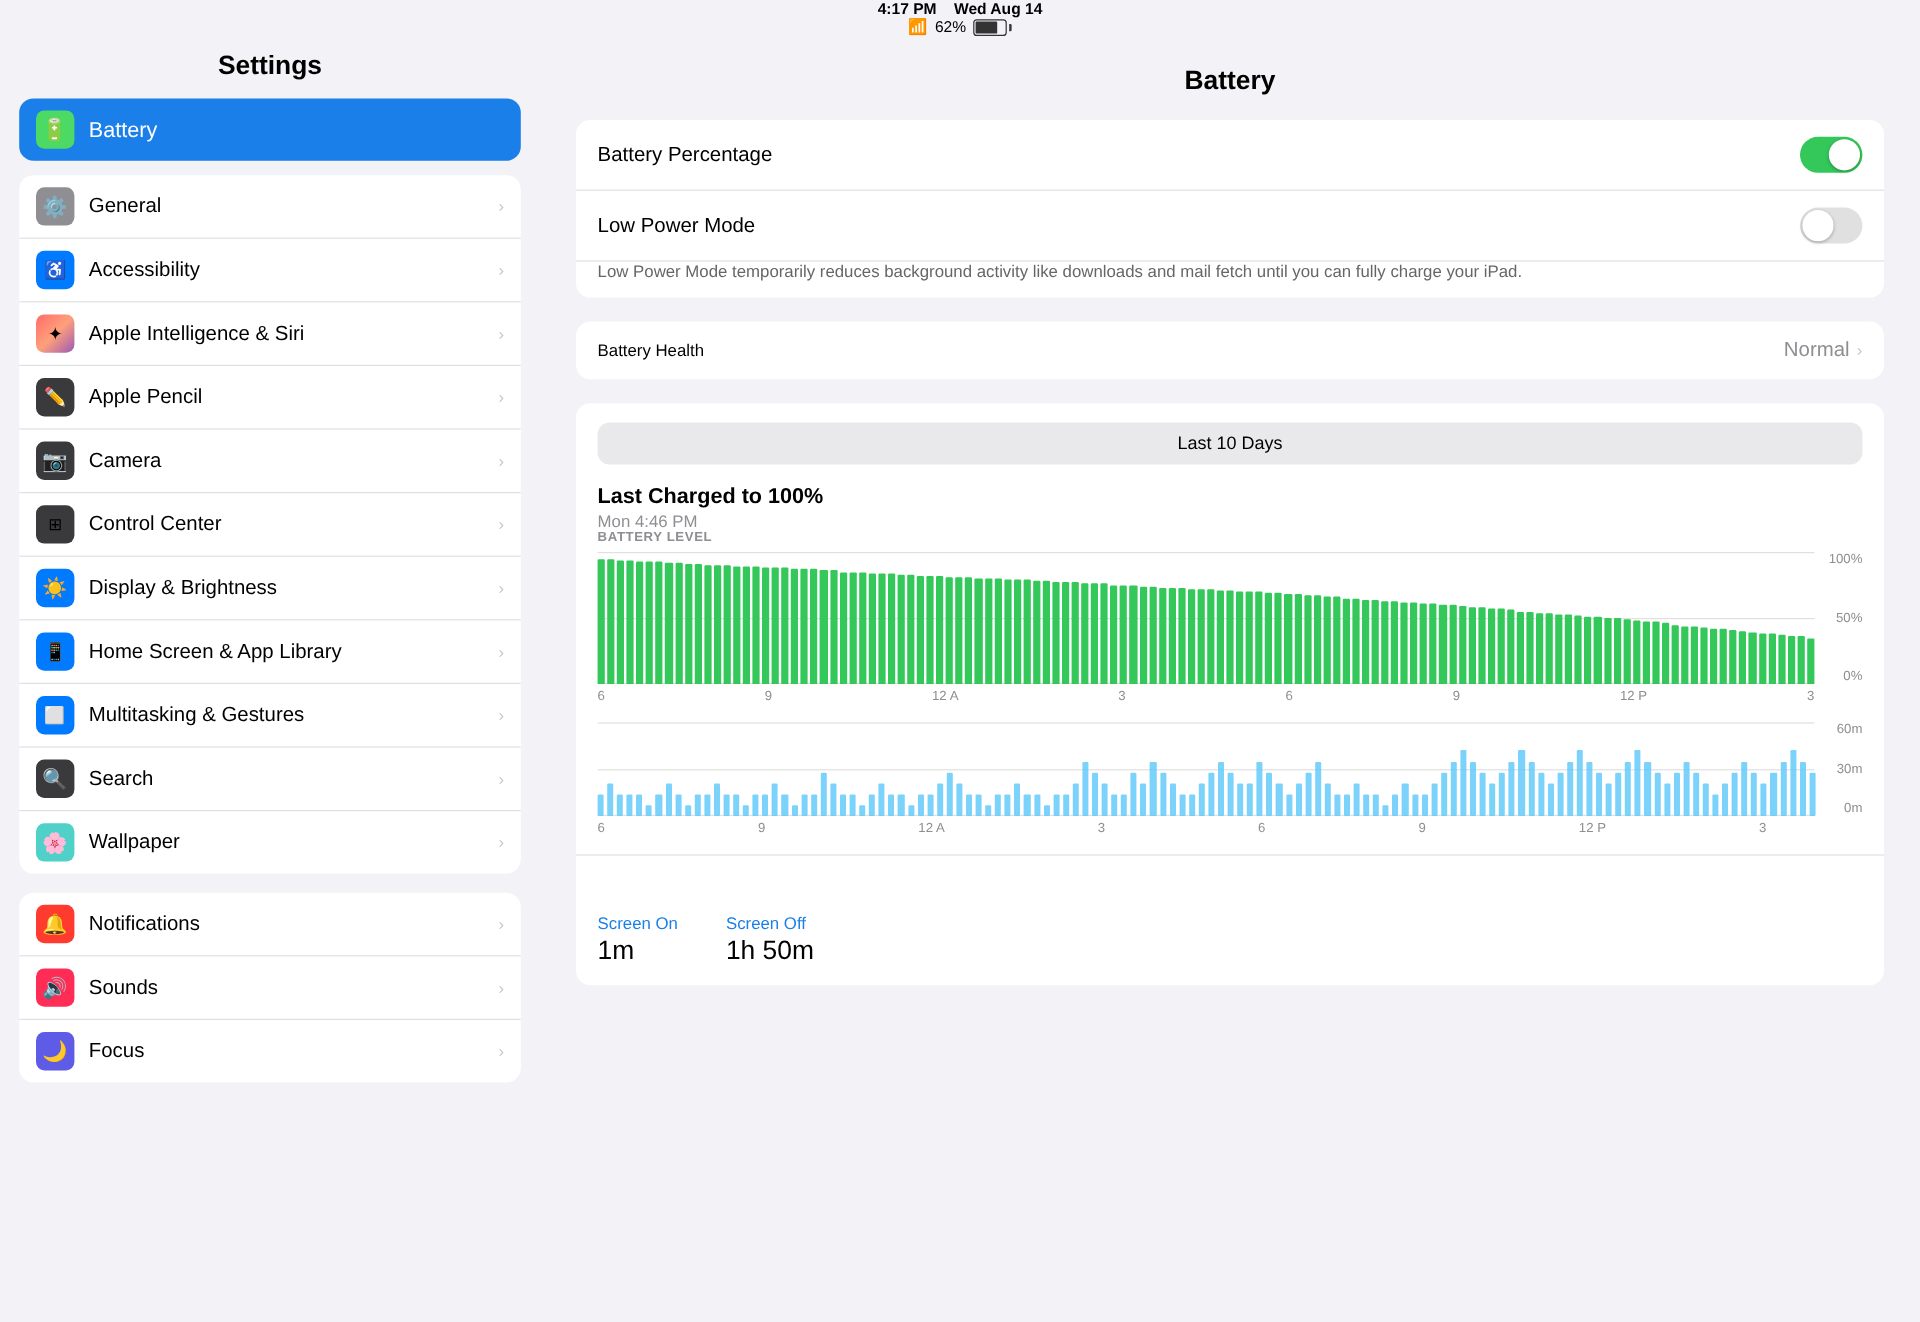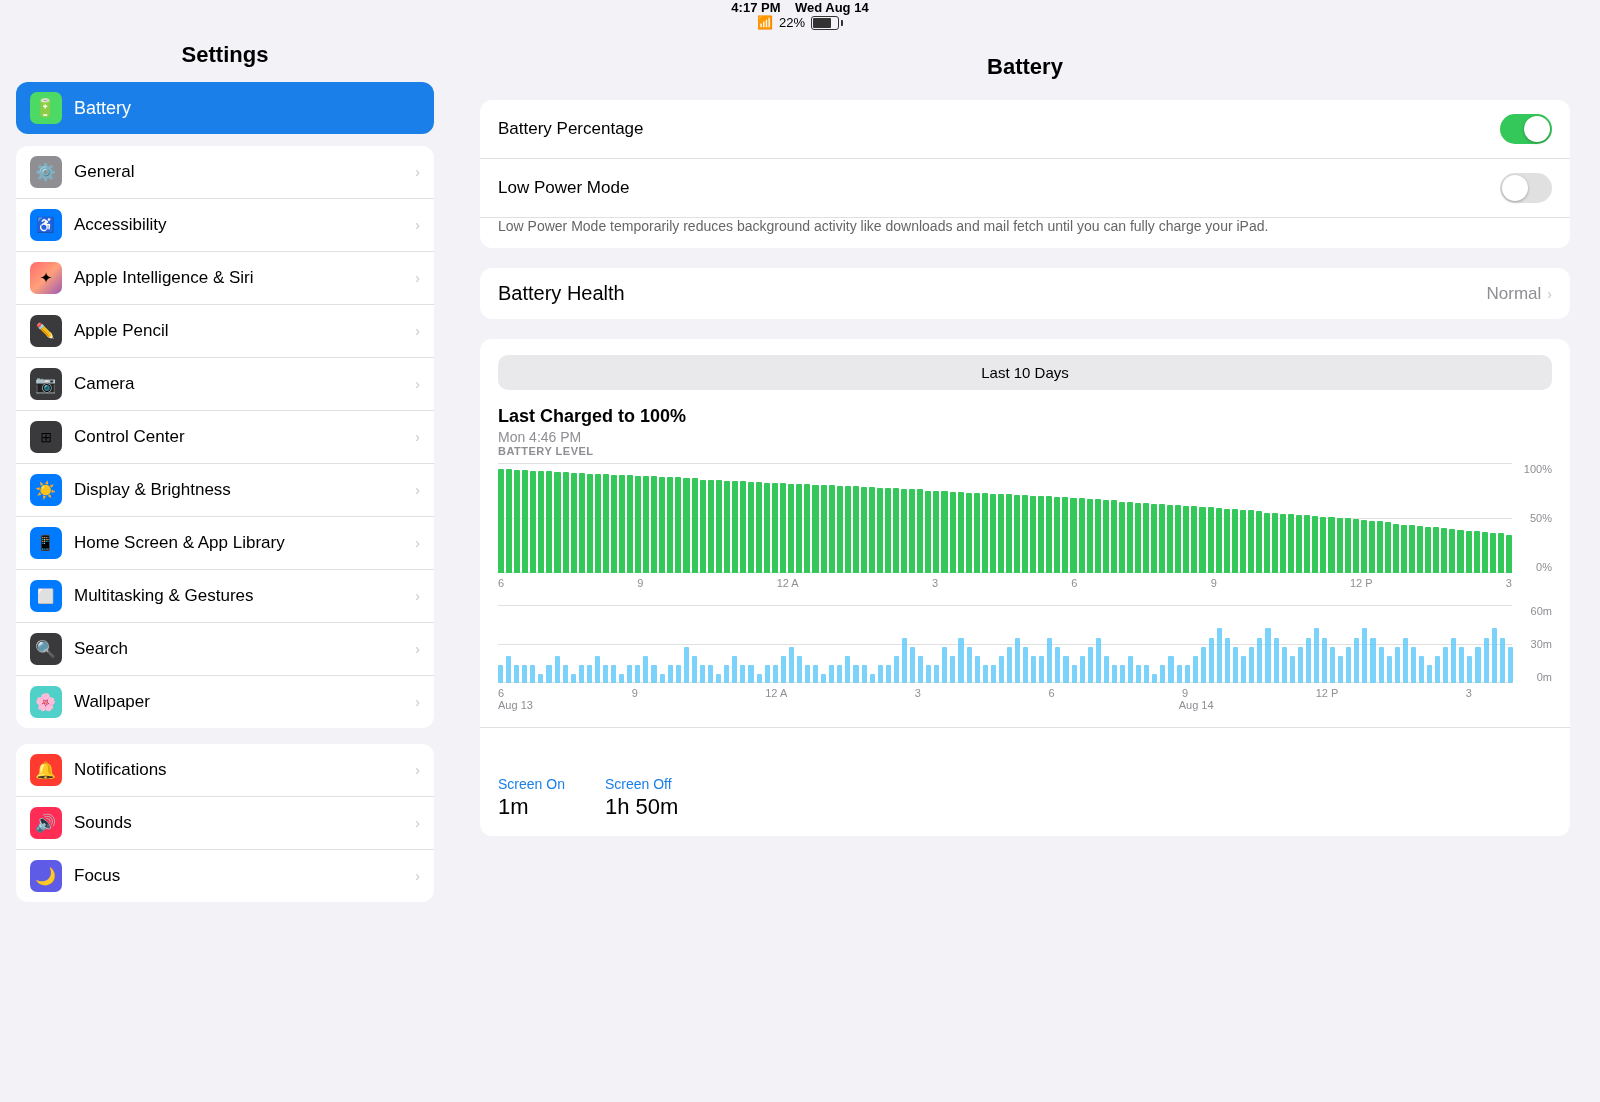--- a/index.html
+++ b/index.html
@@ -210,21 +210,21 @@
     .toggle.on .toggle-knob { left: 24px; }
     .toggle.off .toggle-knob { left: 2px; }
 
     
     .battery-health-row {
       display: flex;
       align-items: center;
       padding: 14px 18px;
     }
     .battery-health-label {
-      font-size: 20px;
+      font-size: 14px;
       color: #000;
       flex: 1;
     }
     .battery-health-value {
       font-size: 17px;
       color: #8e8e93;
       margin-right: 6px;
     }
     .battery-health-chevron {
       color: #c7c7cc;
@@ -394,21 +394,21 @@
 <body>
 
 <div class="status-bar">
   <div class="status-bar-left">
     <span>4:17 PM</span>
     &nbsp;&nbsp;
     <span>Wed Aug 14</span>
   </div>
   <div class="status-bar-right">
     <span class="wifi-icon">📶</span>
-    <span>22%</span>
+    <span>62%</span>
     <div class="battery-icon">
       <div class="battery-body">
         <div class="battery-fill"></div>
       </div>
       <div class="battery-tip"></div>
     </div>
   </div>
 </div>
 
 <div class="main-container">
@@ -830,30 +830,20 @@
           <div style="display: flex; justify-content: space-between; padding-right: 40px;">
             <span class="chart-x-label">6</span>
             <span class="chart-x-label">9</span>
             <span class="chart-x-label">12 A</span>
             <span class="chart-x-label">3</span>
             <span class="chart-x-label">6</span>
             <span class="chart-x-label">9</span>
             <span class="chart-x-label">12 P</span>
             <span class="chart-x-label">3</span>
           </div>
-          <div style="display: flex; justify-content: space-between; padding-right: 40px;">
-            <span class="chart-x-label">Aug 13</span>
-            <span class="chart-x-label"></span>
-            <span class="chart-x-label"></span>
-            <span class="chart-x-label"></span>
-            <span class="chart-x-label"></span>
-            <span class="chart-x-label">Aug 14</span>
-            <span class="chart-x-label"></span>
-            <span class="chart-x-label"></span>
-          </div>
         </div>
       <div style="padding-bottom: 4px; border-top: 0.5px solid #e0e0e0; margin: 0 -18px; padding: 0 18px;"></div>
 
       <div class="screen-stats">
         <div>
           <div class="screen-stat-label">Screen On</div>
           <div class="screen-stat-value">1m</div>
         </div>
         <div>
           <div class="screen-stat-label">Screen Off</div>

